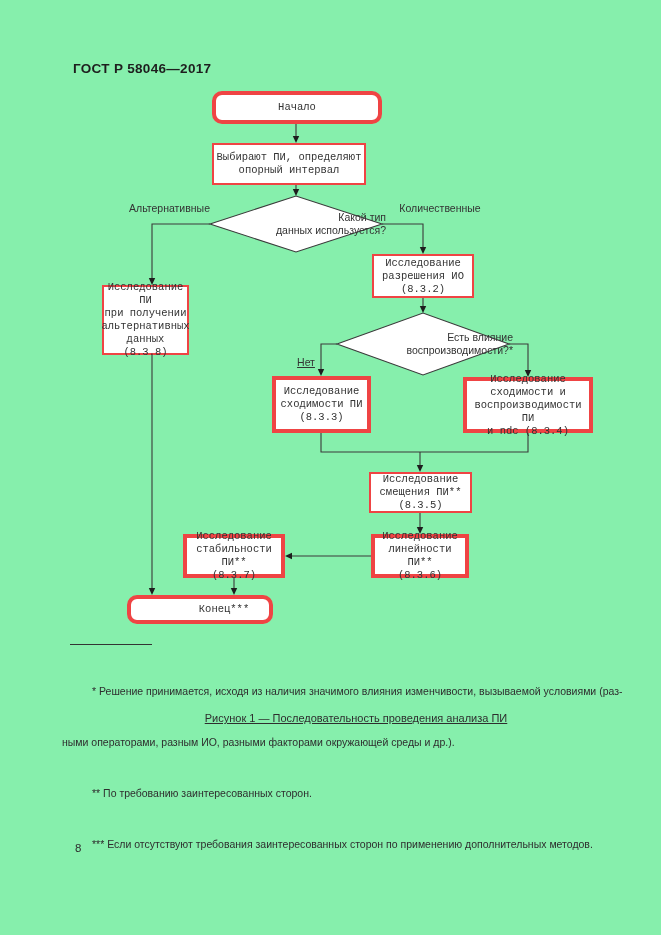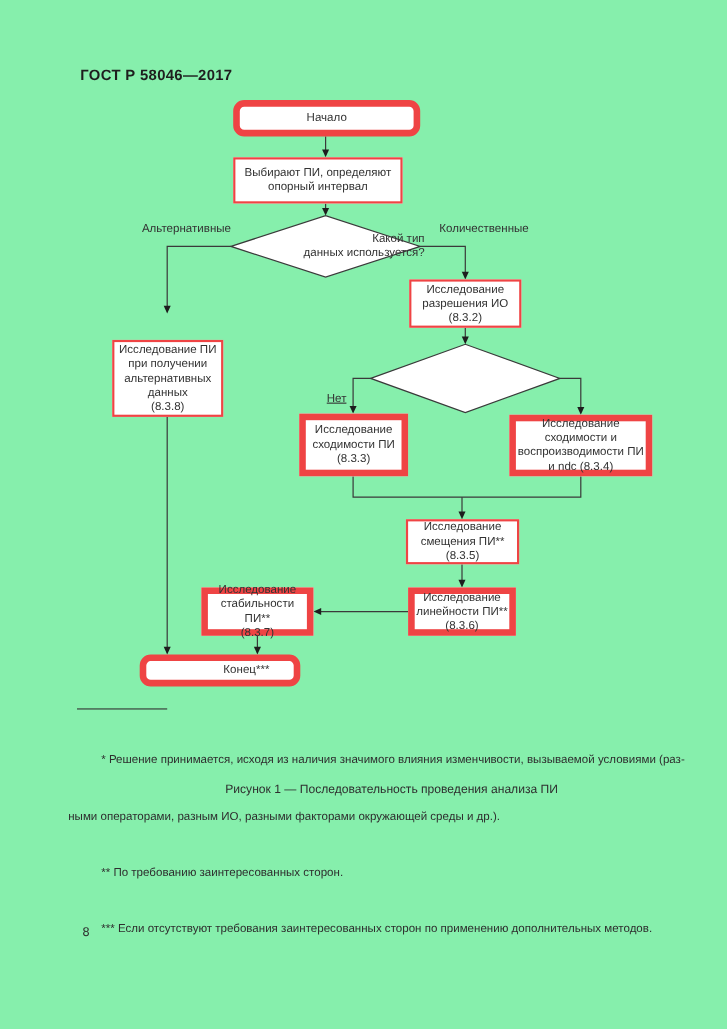--- a/index.html
+++ b/index.html
@@ -3,42 +3,42 @@
 <meta charset="utf-8">
 <style>
   html,body { margin:0; padding:0; background:#fff; }
   #page {
     position:relative; width:661px; height:935px; background:#86efac;
     font-family:"Liberation Sans","DejaVu Sans",sans-serif; color:#333;
     overflow:hidden;
   }
   #connectors { position:absolute; left:0; top:0; z-index:1; pointer-events:none; }
   .node {
-    position:absolute; z-index:2; background:#fff; border:6px solid #ef4444;
+    position:absolute; z-index:2; background:#fff; border:4px solid #ef4444;
     display:flex; align-items:center; justify-content:center; text-align:center;
-    font-size:10.5px; line-height:13px; color:#333; box-sizing:border-box;
+    font-size:10.5px; line-height:13px; color:#333; box-sizing:border-box;font-family:Liberation Mono, monospace;
   }
   .node.thick { border-width:2px; }
   .node.rounded { border-radius:10px; }
   .diamond-text {
     position:absolute; z-index:3; text-align:right;
     font-size:10.5px; line-height:13px; color:#333;
   }
   .branch-label {
     position:absolute; z-index:3; font-size:10.5px; line-height:13px; color:#333;
   }
   .header {
     position:absolute; left:73px; top:61px; font-size:13.5px; line-height:15px;
     font-weight:bold; color:#1e1e1e; letter-spacing:0.3px;
   }
   .fn-rule { position:absolute; left:70px; top:644px; width:82px; height:1px; background:#333; }
   .footnotes { position:absolute; left:62px; top:648px; width:545px; font-size:10.5px; line-height:15px; color:#2e2e2e; }
   .fn-line { white-space:nowrap;margin-top:36px; }
   .fn-indent { padding-left:30px; }
-  .caption { position:absolute; left:106px; top:712px; width:500px; text-align:center; font-size:11px; color:#2e2e2e; }
+  .caption { position:absolute; left:106px; top:712px; width:500px; text-align:center; font-size:11px; color:#2e2e2e;text-decoration:underline; }
   .page-number { position:absolute; left:75px; top:842px; font-size:11.5px; color:#2e2e2e; }
 </style>
 </head>
 <body>
 
 <div id="page">
 
   <div class="header">ГОСТ Р 58046—2017</div>
 
   <svg id="connectors" width="661" height="935" viewBox="0 0 661 935">
@@ -84,28 +84,29 @@
   <div class="node thick" style="left:212px; top:143px; width:154px; height:42px;justify-content:center;">
     <span>Выбирают ПИ, определяют<br>опорный интервал</span>
   </div>
 
   <div class="diamond-text" style="left:206px; top:211px; width:180px;">Какой тип<br>данных используется?</div>
 
   <div class="branch-label" style="left:110px; top:202px; width:100px; text-align:right;">Альтернативные</div>
 
   <div class="branch-label" style="left:390px; top:202px; width:100px; text-align:center;">Количественные</div>
 
-  <div class="node thick" style="left:102px; top:285px; width:101px; height:70px;margin-top:24px;">
+  <div class="node thick" style="left:102px; top:285px; width:87px; height:70px;">
     <span>Исследование ПИ<br>при получении<br>альтернативных<br>данных<br>(8.3.8)</span>
   </div>
 
   <div class="node thick" style="left:372px; top:254px; width:102px; height:44px;">
     <span>Исследование<br>разрешения ИО<br>(8.3.2)</span>
   </div>
 
+  <div class="diamond-text" style="left:333px; top:331px; width:180px;">Есть влияние<br>воспроизводимости?*</div>
 
   <div class="branch-label" style="left:288px; top:356px; width:36px; text-align:center;text-decoration:underline;">Нет</div>
 
   <div class="node" style="left:272px; top:376px; width:99px; height:57px;">
     <span>Исследование<br>сходимости ПИ<br>(8.3.3)</span>
   </div>
 
   <div class="node" style="left:463px; top:377px; width:130px; height:56px;">
     <span>Исследование<br>сходимости и<br>воспроизводимости ПИ<br>и ndc (8.3.4)</span>
   </div>

